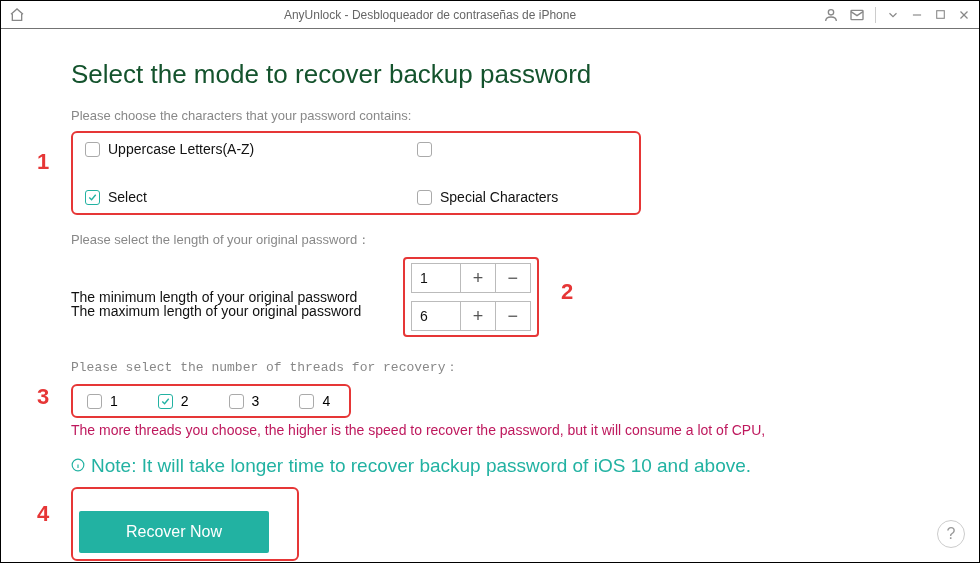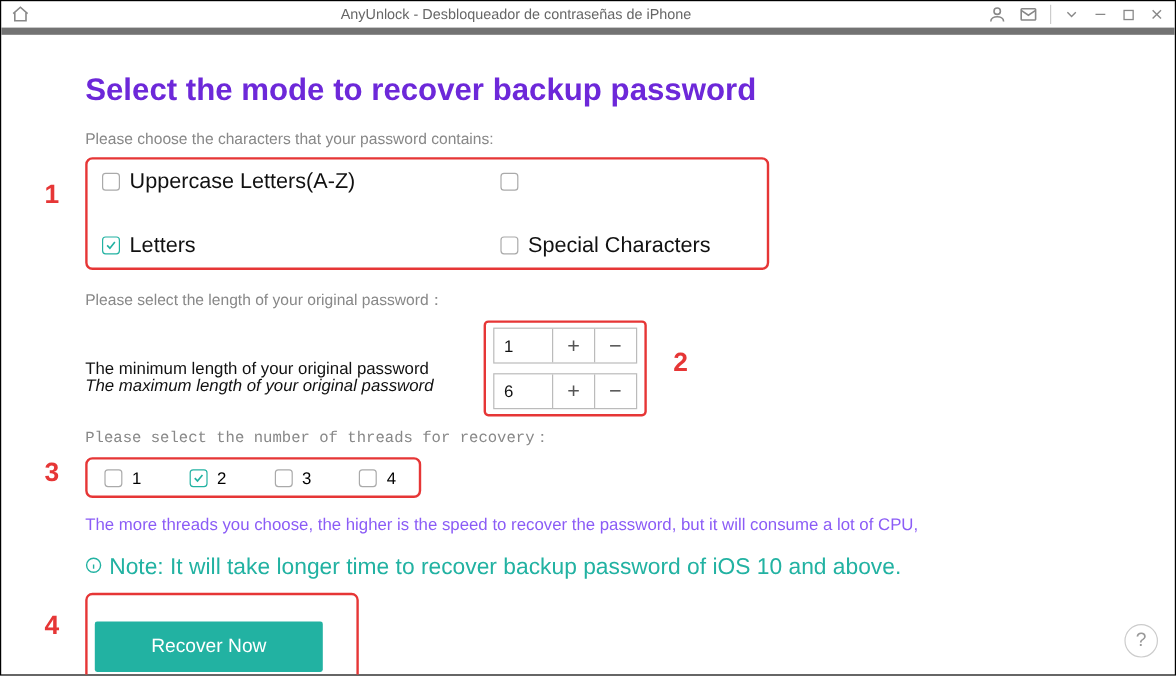--- a/index.html
+++ b/index.html
@@ -8,36 +8,36 @@
     background: #fff;
     width: 980px;
     height: 563px;
     position: relative;
     border: 1px solid #000;
   }
   .titlebar {
     height: 28px;
     display: flex;
     align-items: center;
-    border-bottom: 6px solid #737373;
+    border-bottom: 1px solid #737373;
     padding: 0 8px;
     font-size: 12px;
     color: #666;
   }
   .titlebar .left { width: 28px; display:flex; align-items:center; }
   .titlebar .center { flex: 1; text-align: center; }
   .titlebar .right { display: flex; align-items: center; gap: 10px; color:#888; }
   .titlebar .right svg, .titlebar .left svg { display:block; }
   .content {
     padding: 30px 70px 20px 70px;
   }
   .page-title {
     font-size: 26px;
-    font-weight: 700;
-    color: #6d28d9;
+    font-weight: 400;
+    color: #14532d;
     margin-bottom: 18px;
   }
   .section-label {
     font-size: 13px;
     color: #888;
     margin-bottom: 8px;
   }
   .redbox {
     border: 2px solid #e63636;
     border-radius: 6px;
@@ -48,21 +48,21 @@
     position: absolute;
     color: #e63636;
     font-size: 22px;
     font-weight: bold;
   }
   .charset-grid {
     display: grid;
     grid-template-columns: 300px 300px;
     row-gap: 12px;
     column-gap: 10px;
-    font-size: 18px;
+    font-size: 14px;
     color: #111;
     gap: 32px;
   }
   .cb {
     display: flex;
     align-items: center;
     gap: 8px;
   }
   .checkbox {
     width: 15px; height: 15px;
@@ -108,22 +108,22 @@
   }
   .stepper .btn:last-child { border-right: none; }
   .threads-row {
     display: flex;
     gap: 40px;
     font-size: 14px;
     padding: 4px 8px;
   }
   .note-text {
     font-size: 14px;
-    color: #8b5cf6;
-    margin-top: 12px;
+    color: #be185d;
+    margin-top: 2px;
     line-height: 1.5;
   }
   .info-note {
     font-size: 19px;
     color: #22b2a2;
     margin-top: 14px;
     display: flex;
     align-items: center;
     gap: 6px;
   }
@@ -215,21 +215,21 @@
         </div>
         <div class="cb">
           <span class="checkbox"></span>
         </div>
         <div class="cb">
           <span class="checkbox checked">
             <svg width="11" height="11" viewBox="0 0 24 24" fill="none" stroke="#22b2a2" stroke-width="3">
                 <path d="M5 12l5 5 9-11"></path>
               </svg>
           </span>
-          <span>Letters</span>
+          <span>Select</span>
         </div>
         <div class="cb">
           <span class="checkbox"></span>
           <span>Special Characters</span>
         </div>
       </div>
     </div>
   </div>
 
   <div class="section-label" style="margin-top:16px;">Please select the length of your original password：</div>
@@ -246,21 +246,21 @@
         </div>
         <div style="height:8px;"></div>
         <div class="stepper">
           <span class="val">6</span>
           <span class="btn">+</span>
           <span class="btn">−</span>
         </div>
         </div>
       </div>
     </div>
-    <div class="length-row" style="margin-top:-44px; margin-bottom:26px;font-style:italic;">
+    <div class="length-row" style="margin-top:-44px; margin-bottom:39px;">
       <span class="label">The maximum length of your original password</span>
     </div>
   </div>
 
   <div class="section-label" style="margin-top:6px;font-family:Liberation Mono, monospace;">Please select the number of threads for recovery：</div>
   <div style="position:relative;">
     <span class="badge" style="left:-34px; top:0px;">3</span>
     <div class="redbox" style="width:280px; padding:3px 6px;">
       <div class="threads-row">
         <div class="cb">

